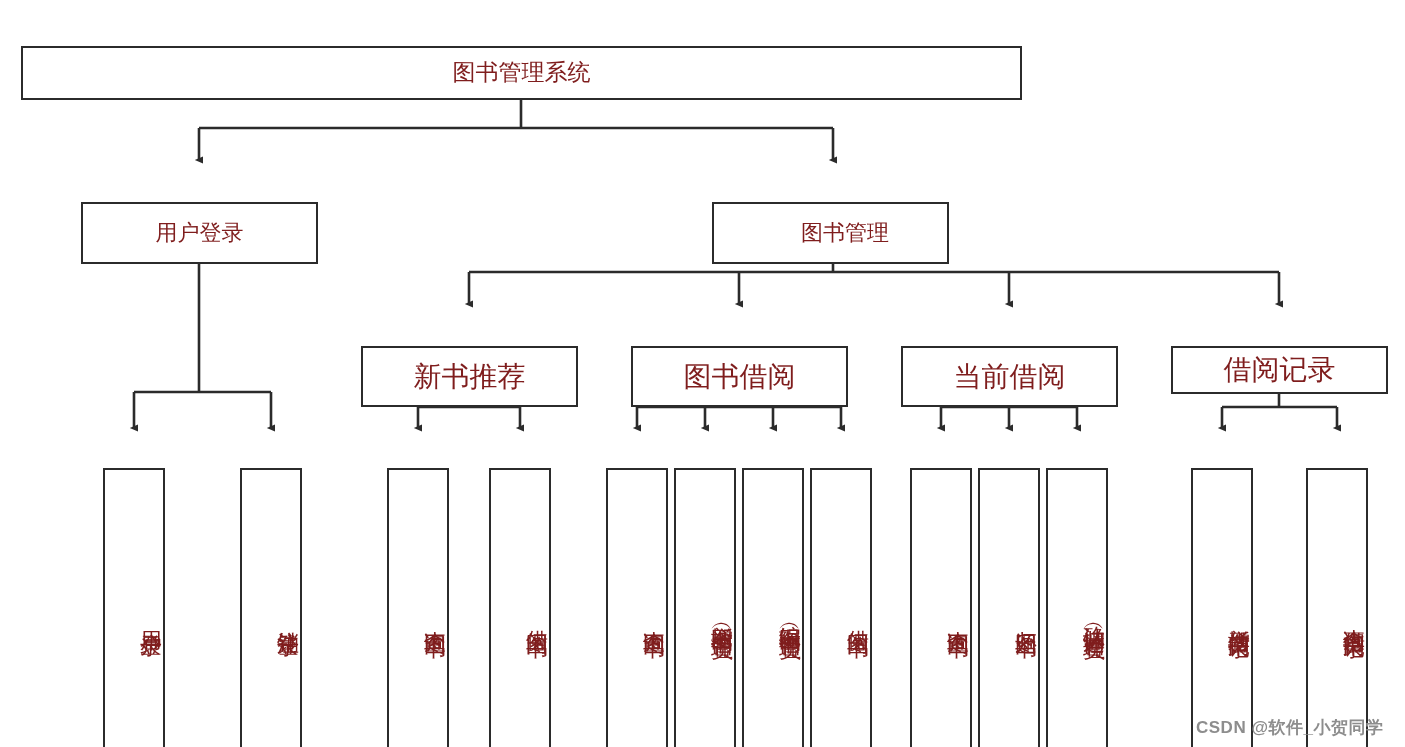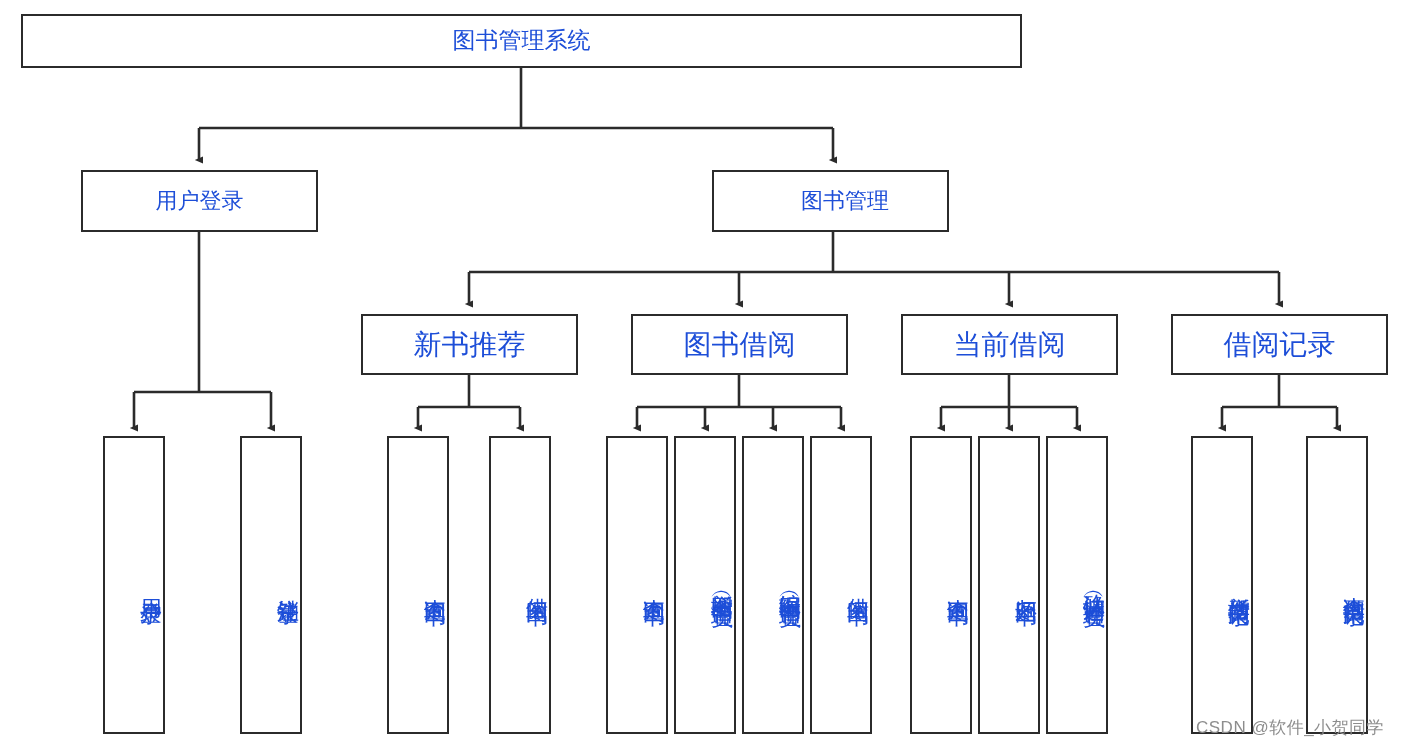--- a/index.html
+++ b/index.html
@@ -24,26 +24,27 @@
     top: 0;
     width: 1405px;
     height: 747px;
     pointer-events: none;
   }
   .node {
     position: absolute;
     box-sizing: border-box;
     border: 2.5px solid #2b2b2b;
     background: #ffffff;
-    color: #1d4ed8;
+    color: #7f1d1d;
     display: flex;
     align-items: center;
     justify-content: center;
     text-align: left;
     line-height: 1.12;
+    margin-top: 32px;
   }
   .node.level-0 {
     font-size: 23px;
   }
   .node.level-1 {
     font-size: 22px;
   }
   .node.level-2 {
     font-size: 28px;
   }
@@ -139,21 +140,21 @@
 
   <div class="node level-2" style="left:361px; top:314px; width:217px; height:61px;">
     <span class="node-label">新书推荐</span>
   </div>
   <div class="node level-2" style="left:901px; top:314px; width:217px; height:61px;">
     <span class="node-label">当前借阅</span>
   </div>
   <div class="node level-2" style="left:631px; top:314px; width:217px; height:61px;">
     <span class="node-label">图书借阅</span>
   </div>
-  <div class="node level-2" style="left:1171px; top:314px; width:217px; height:61px;">
+  <div class="node level-2" style="left:1171px; top:314px; width:217px; height:48px;">
     <span class="node-label">借阅记录</span>
   </div>
 
   <div class="node leaf" style="left:103px; top:436px; width:62px; height:298px;">
     <span class="node-label">用户登录</span>
   </div>
   <div class="node leaf" style="left:240px; top:436px; width:62px; height:298px;">
     <span class="node-label">注销登录</span>
   </div>
 
@@ -187,17 +188,17 @@
     <span class="node-label">确认归还（管理员）</span>
   </div>
 
   <div class="node leaf" style="left:1191px; top:436px; width:62px; height:298px;">
     <span class="node-label">新增借阅记录</span>
   </div>
   <div class="node leaf" style="left:1306px; top:436px; width:62px; height:298px;">
     <span class="node-label">查询借阅记录</span>
   </div>
 
-  <div class="watermark" style="left:1196px; top:716px;">
+  <div class="watermark" style="left:1196px; top:716px;font-weight:bold;">
     <span>CSDN @软件_小贺同学</span>
   </div>
 
 </div>
 
 </body></html>

